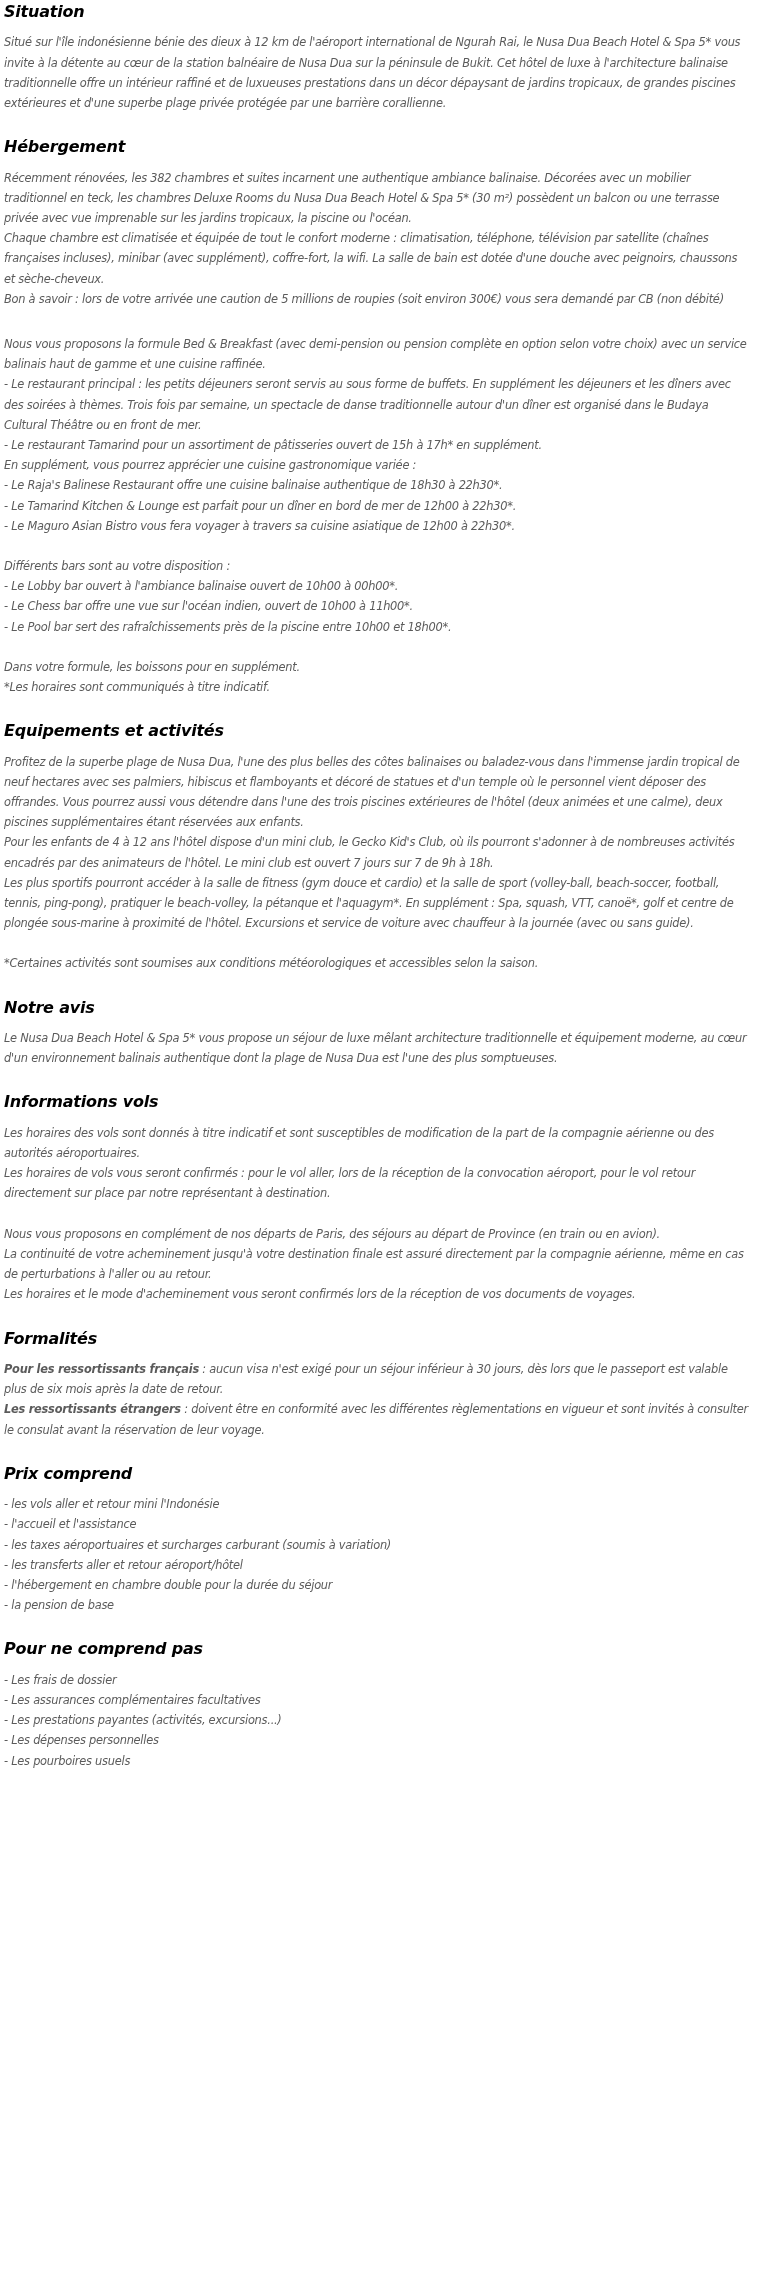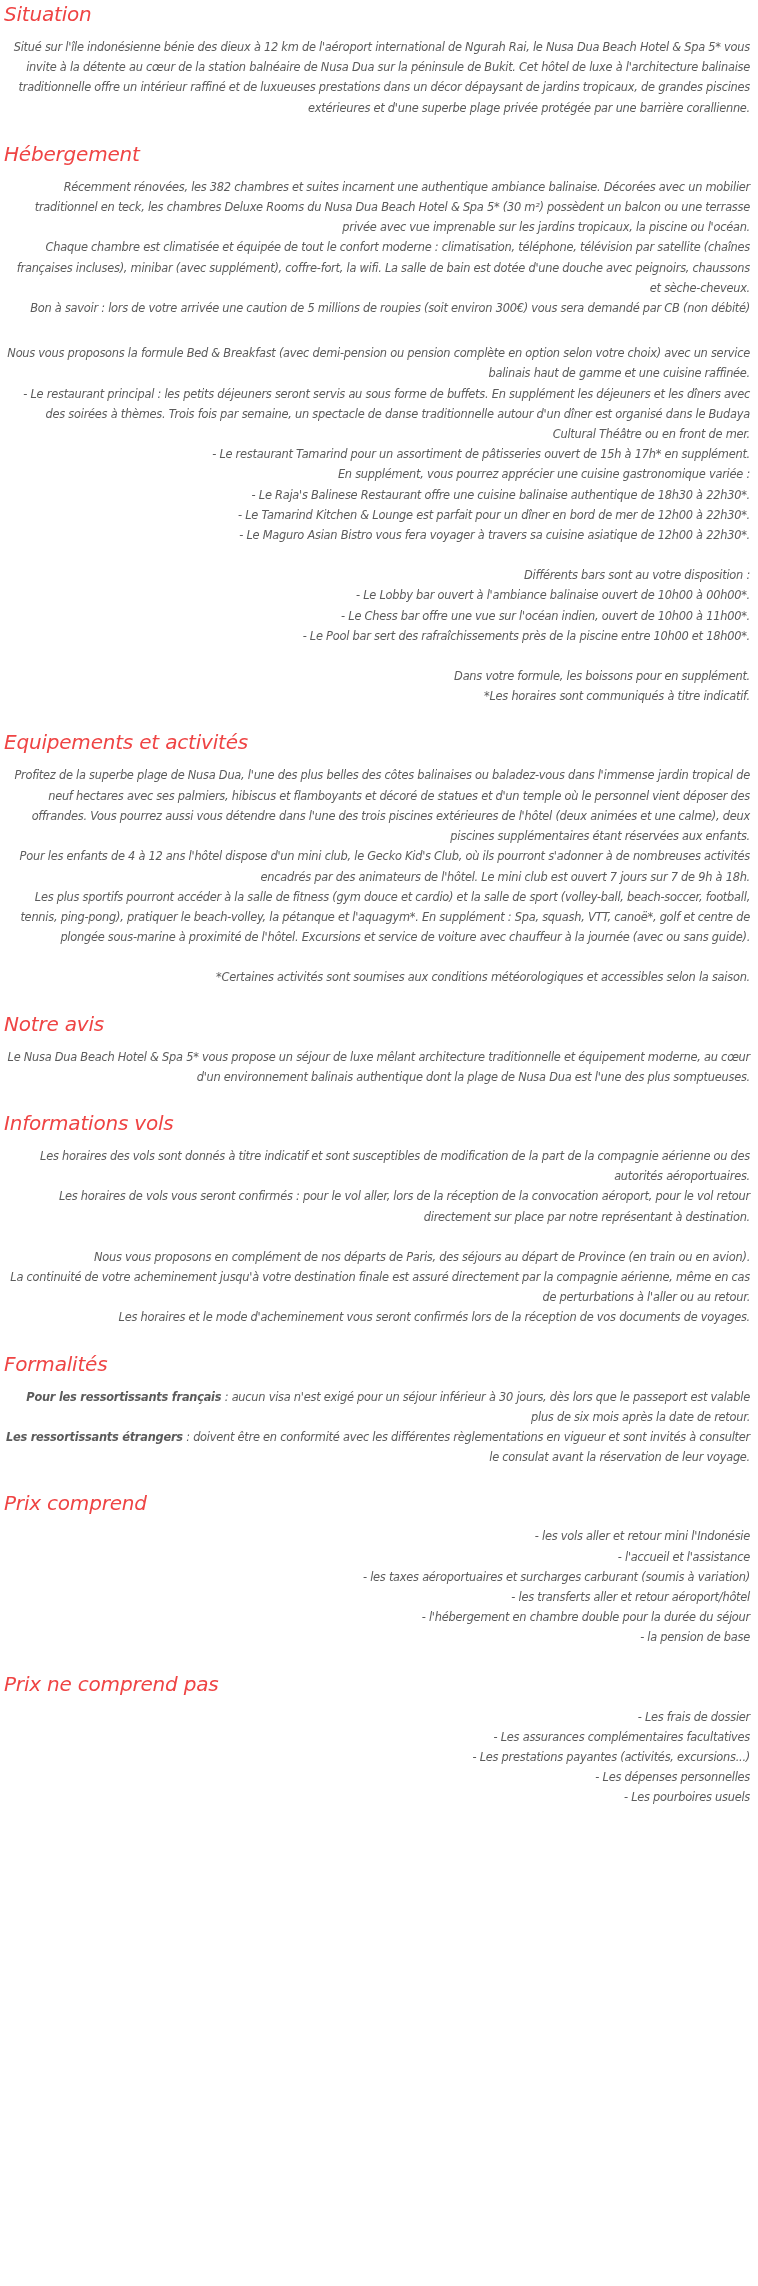--- a/index.html
+++ b/index.html
@@ -13,44 +13,44 @@
     color: #595959;
   }
   .page {
     width: 758px;
     box-sizing: border-box;
     padding: 0 8px 14px 4px;
   }
   h2.section-title {
     font-family: "DejaVu Sans", sans-serif;
     font-style: italic;
-    font-weight: normal;
-    font-size: 20px;
+    font-weight: bold;
+    font-size: 16px;
     line-height: 1.15;
     letter-spacing: -0.2px;
-    color: #ef4444;
+    color: #000000;
     margin: 0 0 11px 0;
     padding: 0;
   }
   .section {
     margin: 0 0 25px 0;
   }
   .section:first-child {
     margin-top: 3px;
   }
   p.body-text {
     font-family: "DejaVu Sans", sans-serif;
     font-style: italic;
     font-size: 11.4px;
     line-height: 20.2px;
     letter-spacing: -0.25px;
     color: #5b5b5b;
     margin: 0;
     padding: 0;
-    text-align: right;
+    text-align: left;
   }
   p.body-text + p.body-text {
     margin-top: 0;
   }
   p.spacer-line {
     height: 20px;
   }
   .lead {
     font-weight: bold;
   }
@@ -124,21 +124,21 @@
     <h2 class="section-title">Prix comprend</h2>
     <p class="body-text">- les vols aller et retour mini l'Indonésie</p>
     <p class="body-text">- l'accueil et l'assistance</p>
     <p class="body-text">- les taxes aéroportuaires et surcharges carburant (soumis à variation)</p>
     <p class="body-text">- les transferts aller et retour aéroport/hôtel</p>
     <p class="body-text">- l'hébergement en chambre double pour la durée du séjour</p>
     <p class="body-text">- la pension de base</p>
   </section>
 
   <section class="section">
-    <h2 class="section-title">Prix ne comprend pas</h2>
+    <h2 class="section-title">Pour ne comprend pas</h2>
     <p class="body-text">- Les frais de dossier</p>
     <p class="body-text">- Les assurances complémentaires facultatives</p>
     <p class="body-text">- Les prestations payantes (activités, excursions...)</p>
     <p class="body-text">- Les dépenses personnelles</p>
     <p class="body-text">- Les pourboires usuels</p>
   </section>
 
 </div>
 
 </body></html>

